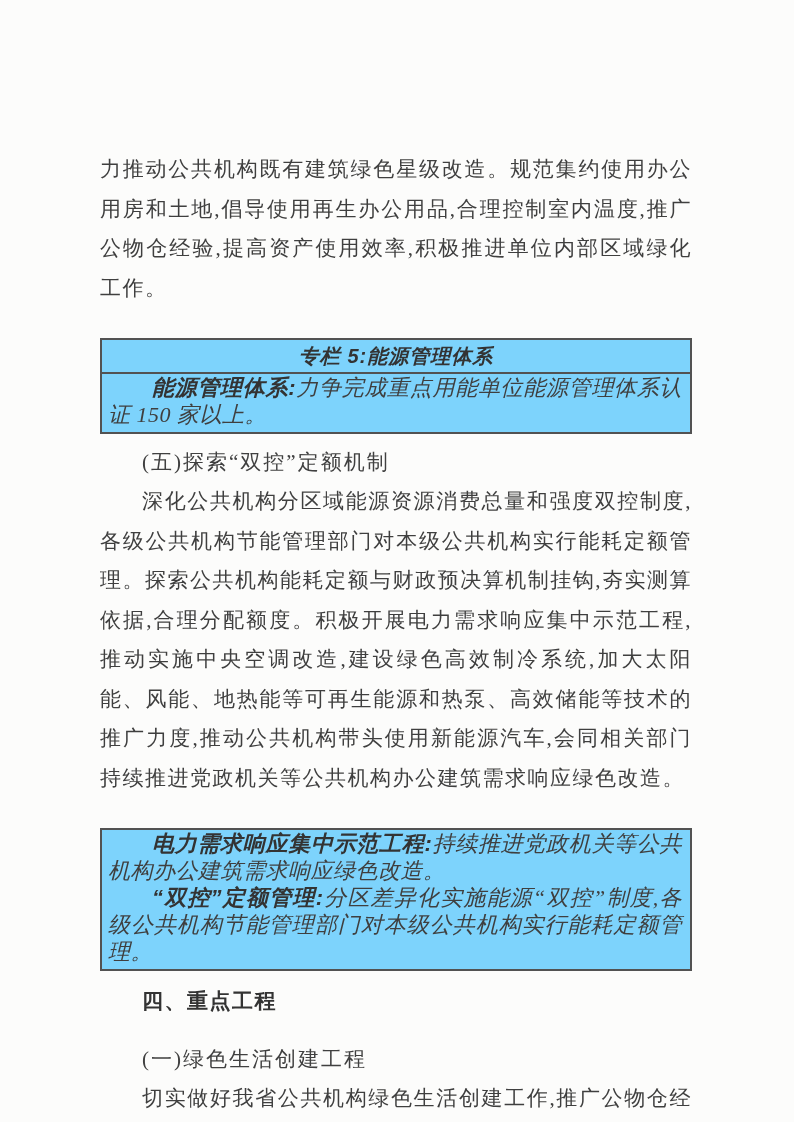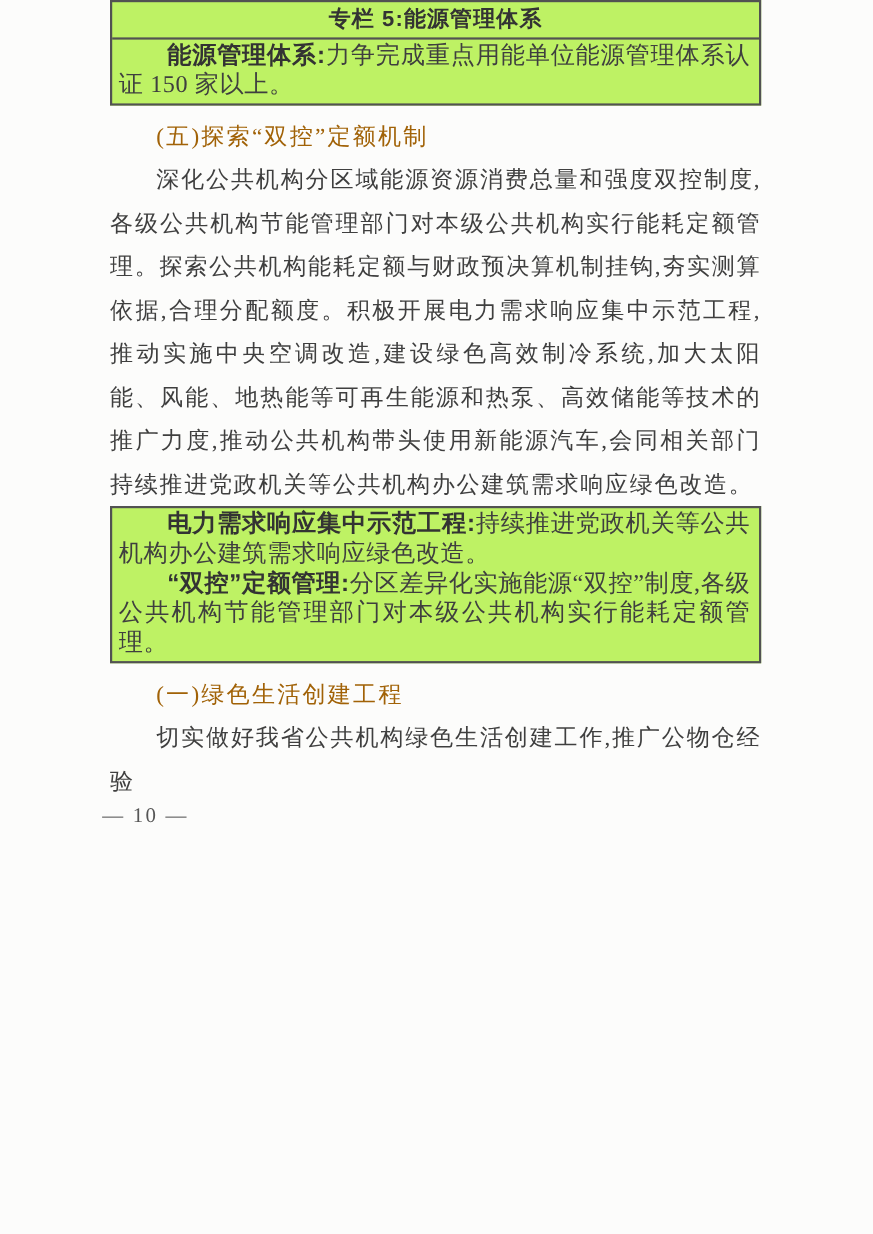--- a/index.html
+++ b/index.html
@@ -16,21 +16,21 @@
   .para {
     font-size:21px; line-height:39.5px;
     letter-spacing:1.5px;
     text-align:justify;
     margin:0;
     color:#3f3f3f;
   }
   .para.first { margin-top:150px; text-indent:0; }
   .indent { text-indent:2em; }
 
-  .box { border:2px solid #525252; margin-top:0; background:#bef264; }
+  .box { border:2px solid #525252; margin-top:30px; background:#7dd3fc;font-style:italic; }
   .box-header {
     text-align:center;
     font-family:"Liberation Sans", sans-serif;
     font-weight:bold;
     font-size:20px; line-height:32px;
     letter-spacing:1px;
     color:#333;
     border-bottom:2px solid #525252;
   }
   .box-body {
@@ -44,23 +44,23 @@
   .item-label {
     font-weight:bold;
     font-family:"Liberation Sans", sans-serif;
     color:#333;
   }
 
   .kaiti-heading {
     font-size:21px; line-height:40px;
     margin:8px 0 0; text-indent:2em;
     letter-spacing:2px;
-    color:#a16207;
+    color:#404040;
   }
-  .kaiti-heading.sub { margin-top:8px; }
+  .kaiti-heading.sub { margin-top:18px; }
 
   .bold-heading {
     font-family:"Liberation Sans", sans-serif;
     font-weight:bold;
     font-size:21px; line-height:40px;
     margin:10px 0 0; text-indent:2em;
     letter-spacing:1.5px;
     color:#333;
   }
 
@@ -70,39 +70,41 @@
     margin-top:0; margin-left:-7px;
     letter-spacing:2px;
   }
 </style>
 </head>
 <body>
 
 <div class="page">
   <div class="content">
 
+    <p class="para first">力推动公共机构既有建筑绿色星级改造。规范集约使用办公用房和土地,倡导使用再生办公用品,合理控制室内温度,推广公物仓经验,提高资产使用效率,积极推进单位内部区域绿化工作。</p>
 
     <div class="box">
       <div class="box-header">专栏 5:能源管理体系</div>
       <div class="box-body">
         <p class="box-item"><span class="item-label">能源管理体系:</span><span>力争完成重点用能单位能源管理体系认证 150 家以上。</span></p>
       </div>
     </div>
 
     <p class="kaiti-heading">(五)探索“双控”定额机制</p>
 
     <p class="para indent">深化公共机构分区域能源资源消费总量和强度双控制度,各级公共机构节能管理部门对本级公共机构实行能耗定额管理。探索公共机构能耗定额与财政预决算机制挂钩,夯实测算依据,合理分配额度。积极开展电力需求响应集中示范工程,推动实施中央空调改造,建设绿色高效制冷系统,加大太阳能、风能、地热能等可再生能源和热泵、高效储能等技术的推广力度,推动公共机构带头使用新能源汽车,会同相关部门持续推进党政机关等公共机构办公建筑需求响应绿色改造。</p>
 
     <div class="box">
       <div class="box-body">
         <p class="box-item"><span class="item-label">电力需求响应集中示范工程:</span><span>持续推进党政机关等公共机构办公建筑需求响应绿色改造。</span></p>
         <p class="box-item"><span class="item-label">“双控”定额管理:</span><span>分区差异化实施能源“双控”制度,各级公共机构节能管理部门对本级公共机构实行能耗定额管理。</span></p>
       </div>
     </div>
 
+    <p class="bold-heading">四、重点工程</p>
 
     <p class="kaiti-heading sub">(一)绿色生活创建工程</p>
 
     <p class="para indent">切实做好我省公共机构绿色生活创建工作,推广公物仓经验</p>
 
     <div class="footer-pagenum">— 10 —</div>
 
   </div>
 </div>
 

